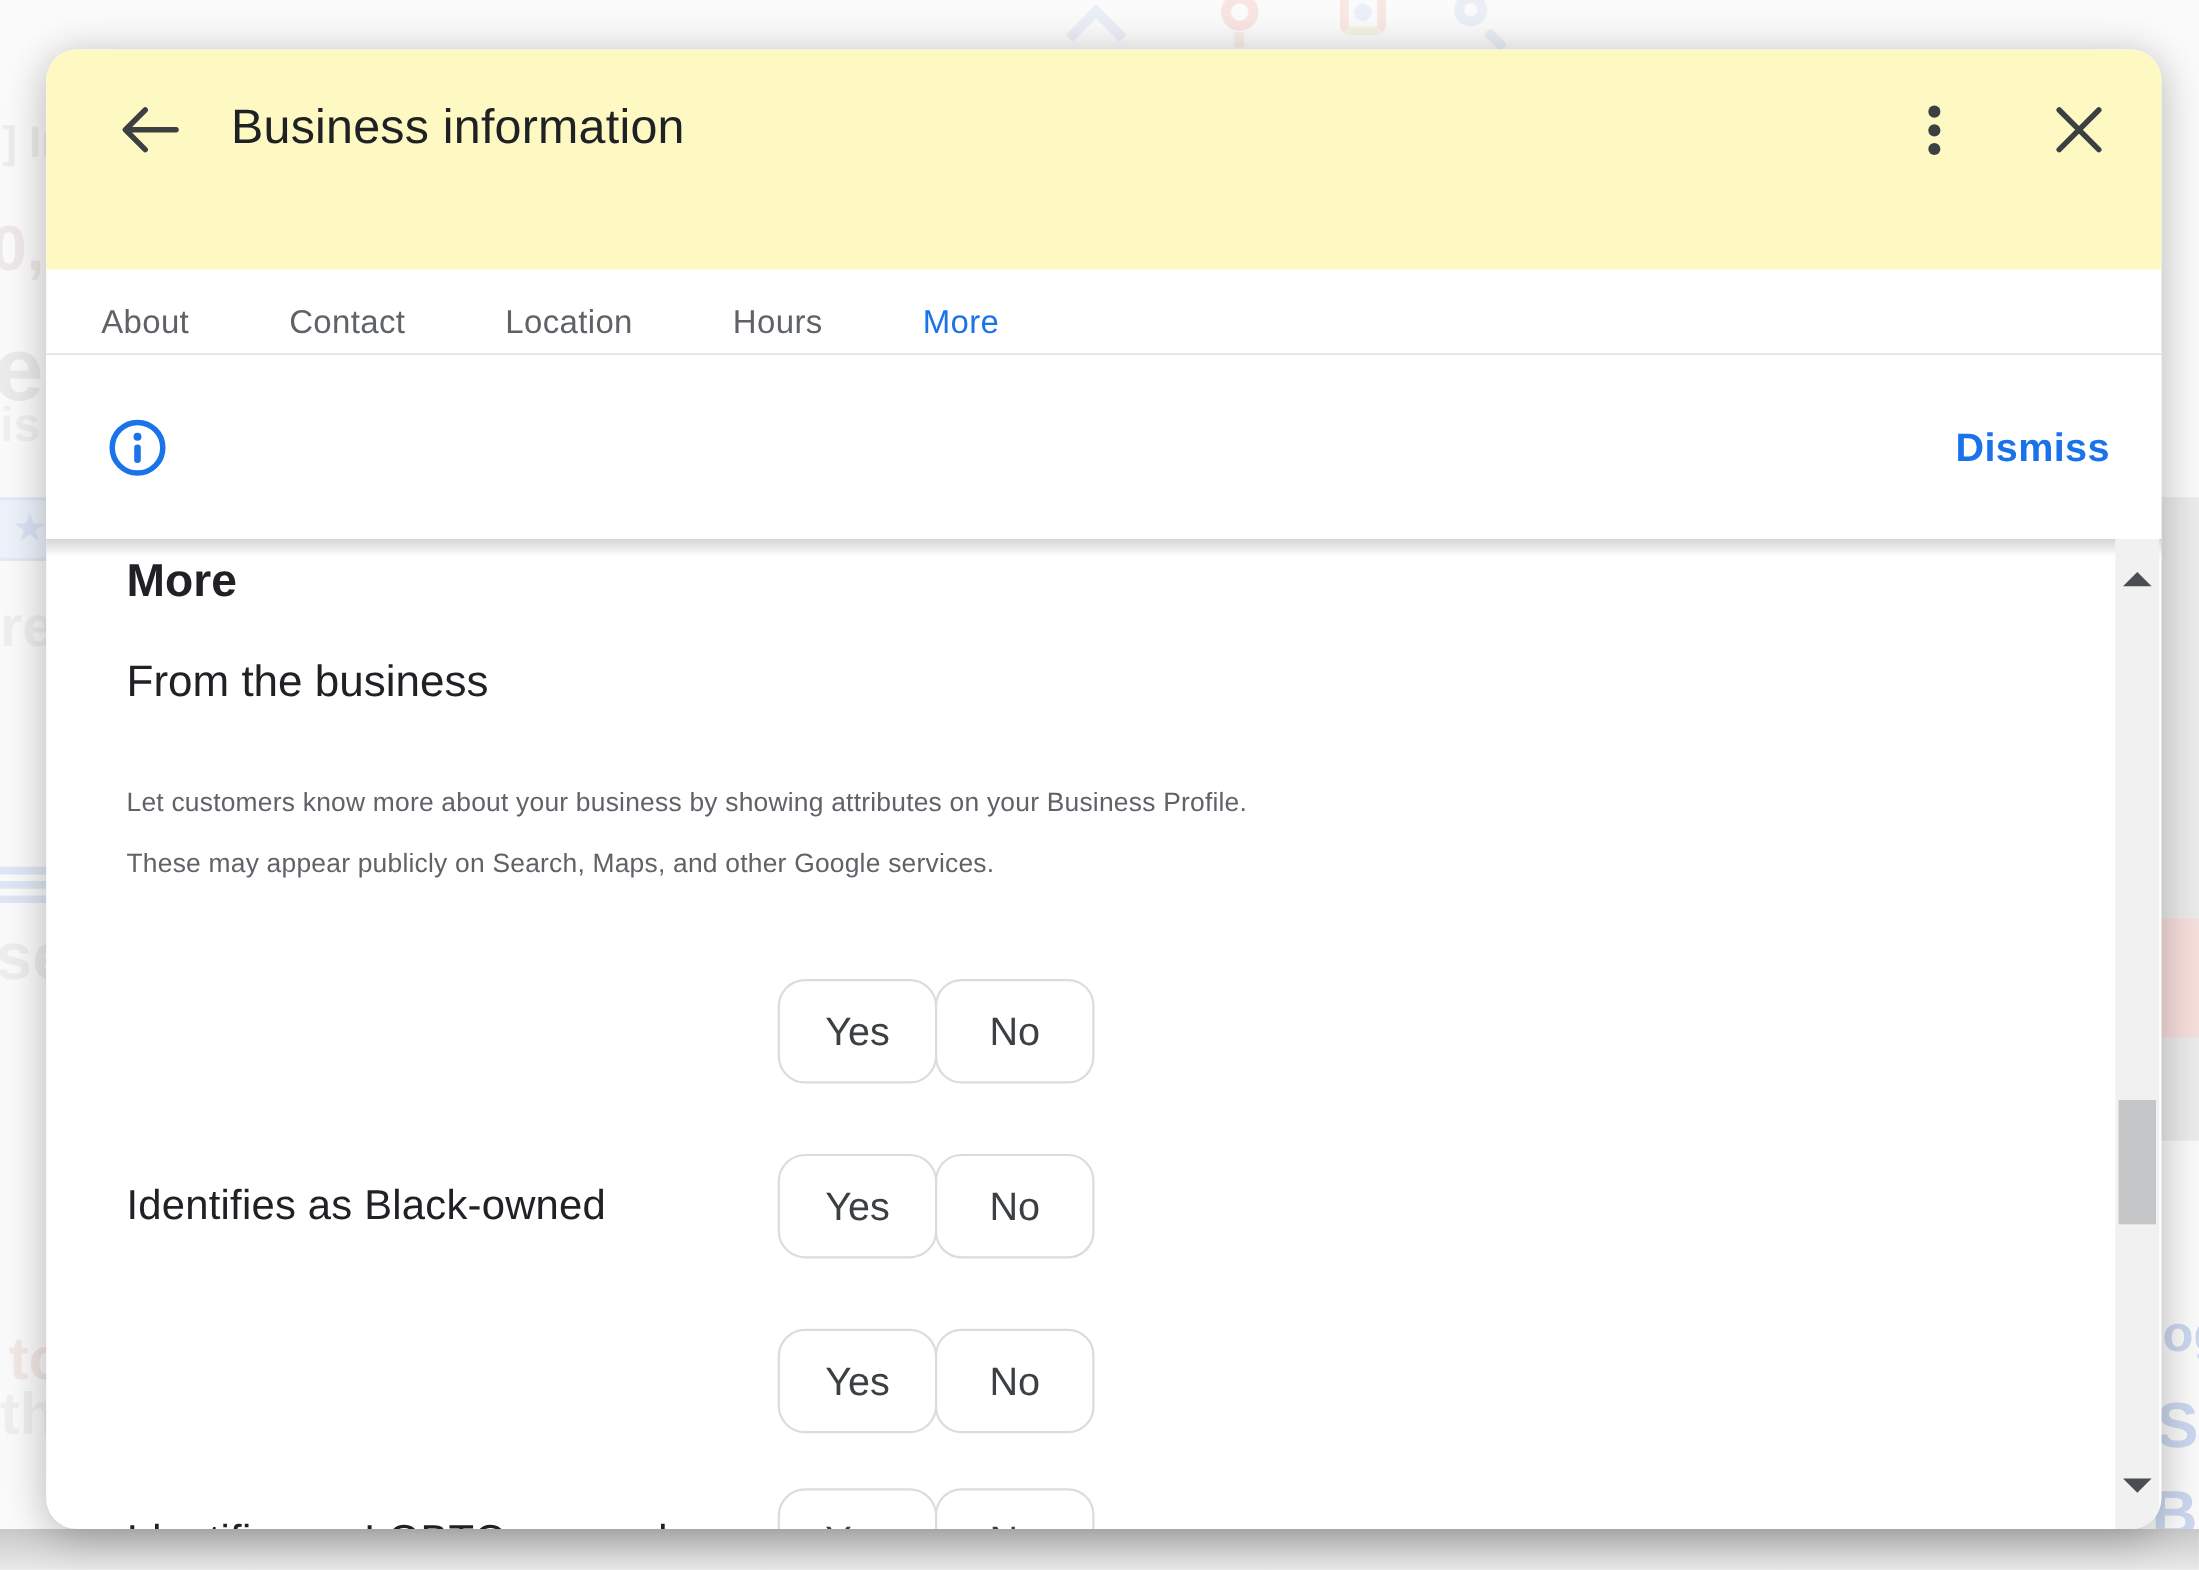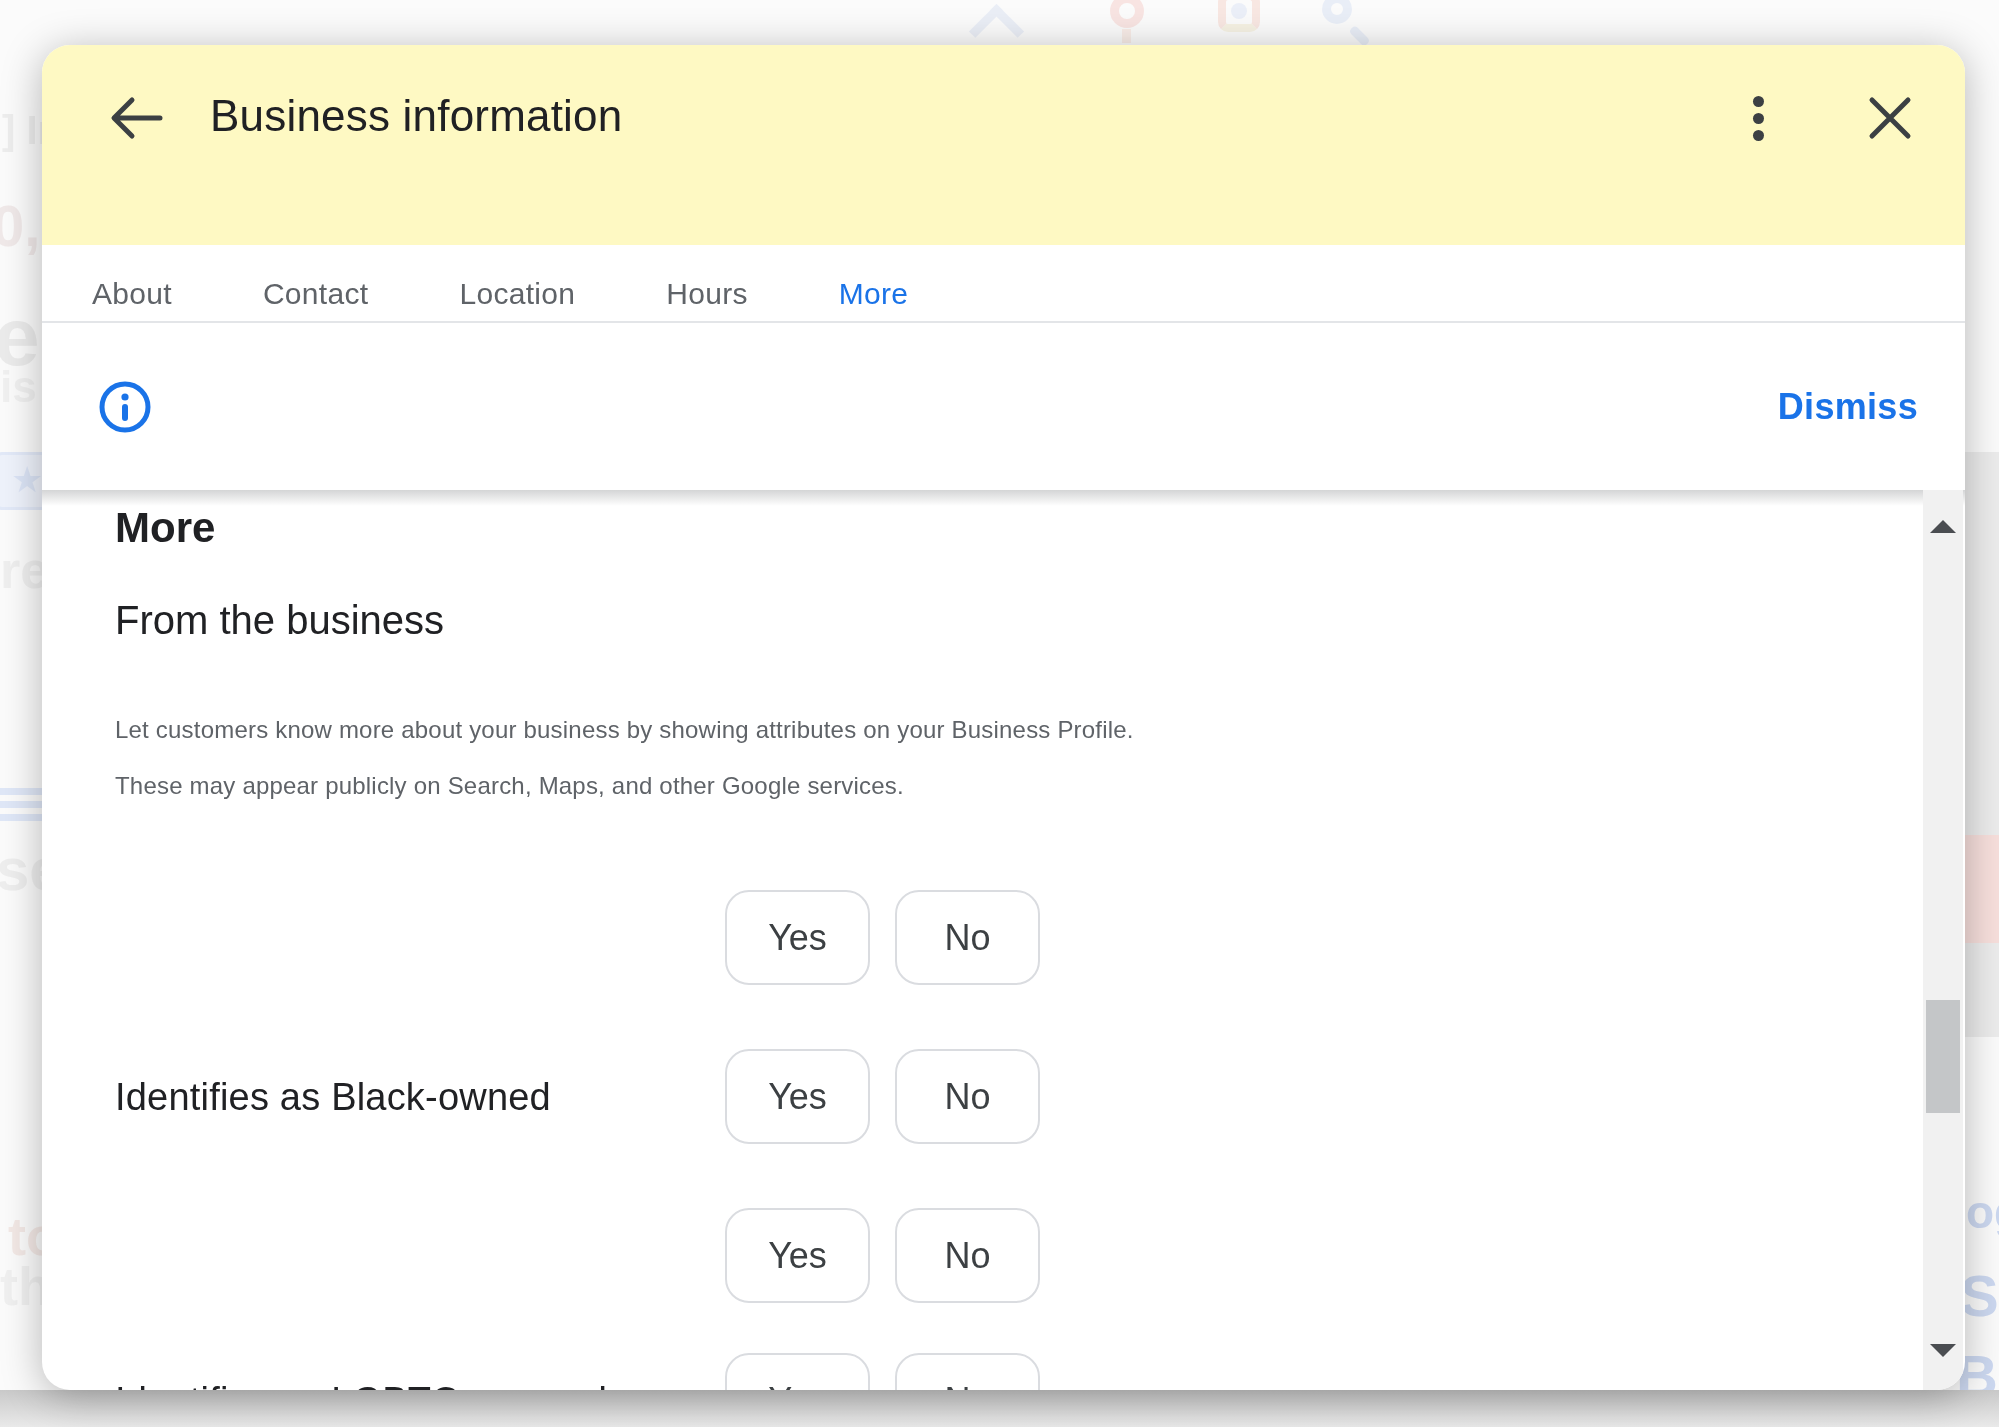--- a/index.html
+++ b/index.html
@@ -93,22 +93,22 @@
     line-height:56px; color:#5f6368; white-space:pre-line; letter-spacing:.2px; }
 
   .rows { position:absolute; left:0; top:400px; width:100%; }
   .attr-row { position:relative; height:95px; margin-bottom:64px; }
   .attr-row:nth-of-type(4) { margin-top:-14px; }
   .attr-label { position:absolute; left:73px; top:50%; transform:translateY(-50%);
     font-size:38px; color:#202124; letter-spacing:.2px; }
   .choice-btn { position:absolute; top:0; width:145px; height:95px; background:#fff;
     border:2px solid #dadce0; border-radius:24px; font-size:36px; color:#3c4043;
     font-family:inherit; cursor:pointer; }
-  .choice-yes { left:683px; }
-  .choice-no { left:853px; }
+  .choice-yes { left:665px;border-radius:25px; }
+  .choice-no { left:808px; }
 
   
   .scrollbar { position:absolute; top:445px; right:2px; width:40px; height:900px; background:#f1f1f1; }
   .scroll-up, .scroll-down { position:absolute; left:0; width:100%; height:40px; background:transparent;
     border:none; cursor:pointer; }
   .scroll-up { top:2px; } .scroll-down { bottom:6px; }
   .tri-up { width:0; height:0; margin:12px auto 0; border-left:13px solid transparent;
     border-right:13px solid transparent; border-bottom:13px solid #4a4d51; }
   .tri-down { width:0; height:0; margin:12px auto 0; border-left:13px solid transparent;
     border-right:13px solid transparent; border-top:13px solid #4a4d51; }

